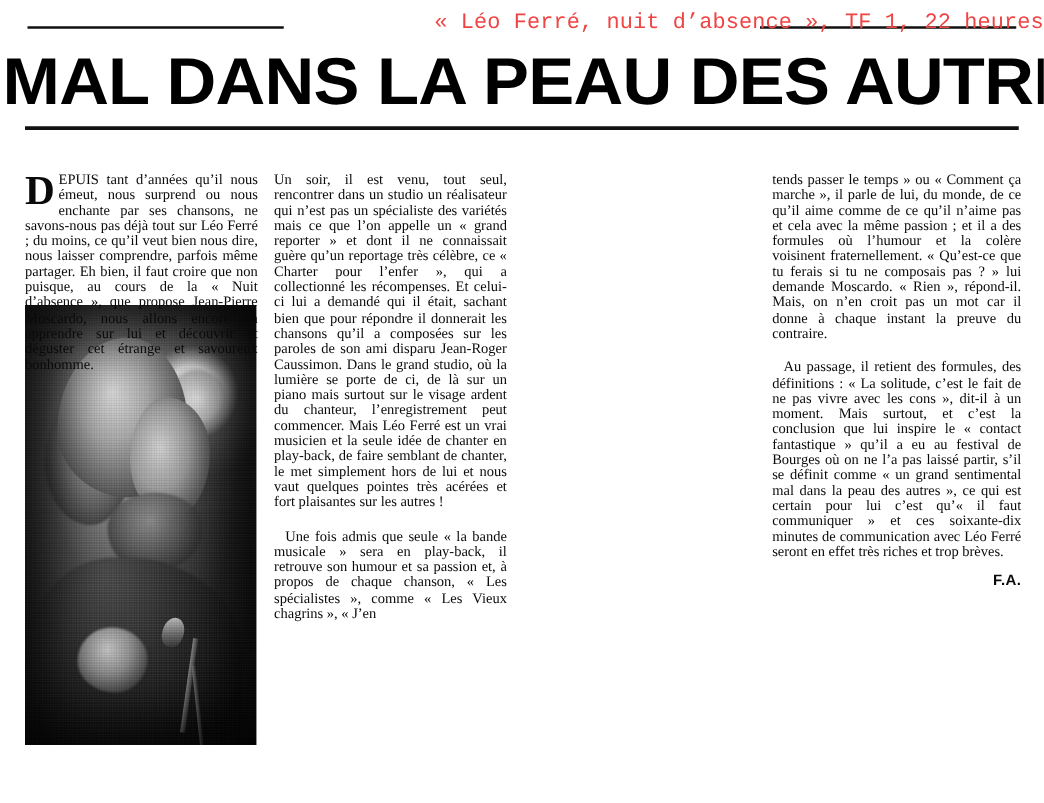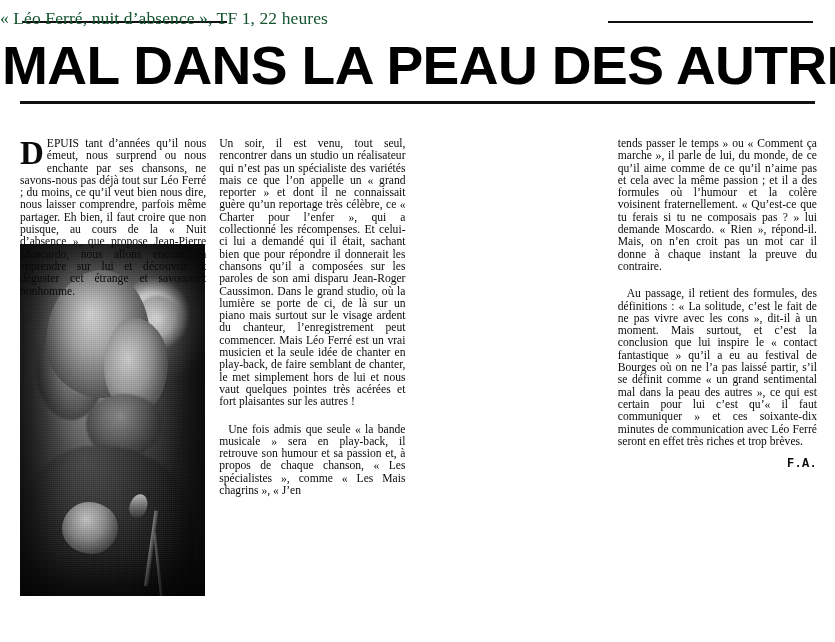--- a/index.html
+++ b/index.html
@@ -33,25 +33,25 @@
     top: 13px;
     height: 2px;
     background: #111;
   }
   .kicker-rule.left  { left: 22px;  width: 205px; }
   .kicker-rule.right { right: 22px; width: 205px; }
   .kicker {
     position: absolute;
     left: 0; right: 0;
     top: 0;
-    text-align: left;
-    font-family: Liberation Serif, serif;
+    text-align: right;
+    font-family: Liberation Mono, monospace;
     font-size: 17.5px;
     letter-spacing: 0.1px;
-    color: #14532d;
+    color: #ef4444;
     white-space: nowrap;
   }
 
   
   .headline {
     margin: 2px 18px 0 18px;
     text-align: center;
     font-family: "Liberation Sans", sans-serif;
     font-weight: bold;
     font-size: 53px;
@@ -104,21 +104,21 @@
     font-weight: bold;
     font-size: 33px;
     line-height: 26px;
     padding: 1px 3px 0 0;
     margin-top: 1px;
   }
 
   .signature {
     margin-top: 10px;
     text-align: right;
-    font-family: Liberation Mono, monospace;
+    font-family: Liberation Sans, sans-serif;
     font-weight: bold;
     font-size: 12px;
     letter-spacing: 0.3px;
   }
 
   
   .photo {
     position: absolute;
     left: 20px;
     top: 236px;
@@ -284,21 +284,21 @@
   <div class="columns">
 
     <div class="col">
       <p class="first">
         <span class="dropcap">D</span><span>EPUIS tant d’années qu’il nous émeut, nous surprend ou nous enchante par ses chansons, ne savons-nous pas déjà tout sur Léo Ferré ; du moins, ce qu’il veut bien nous dire, nous laisser comprendre, parfois même partager. Eh bien, il faut croire que non puisque, au cours de la « Nuit d’absence », que propose Jean-Pierre Moscardo, nous allons encore en apprendre sur lui et découvrir et déguster cet étrange et savoureux bonhomme.</span>
       </p>
     </div>
 
     <div class="col">
       <p class="first">Un soir, il est venu, tout seul, rencontrer dans un studio un réalisateur qui n’est pas un spécialiste des variétés mais ce que l’on appelle un « grand reporter » et dont il ne connaissait guère qu’un reportage très célèbre, ce « Charter pour l’enfer », qui a collectionné les récompenses. Et celui-ci lui a demandé qui il était, sachant bien que pour répondre il donnerait les chansons qu’il a composées sur les paroles de son ami disparu Jean-Roger Caussimon. Dans le grand studio, où la lumière se porte de ci, de là sur un piano mais surtout sur le visage ardent du chanteur, l’enregistrement peut commencer. Mais Léo Ferré est un vrai musicien et la seule idée de chanter en play-back, de faire semblant de chanter, le met simplement hors de lui et nous vaut quelques pointes très acérées et fort plaisantes sur les autres !</p>
-      <p>Une fois admis que seule « la bande musicale » sera en play-back, il retrouve son humour et sa passion et, à propos de chaque chanson, « Les spécialistes », comme « Les Mais chagrins », « J’en</p>
+      <p>Une fois admis que seule « la bande musicale » sera en play-back, il retrouve son humour et sa passion et, à propos de chaque chanson, « Les spécialistes », comme « Les Vieux chagrins », « J’en</p>
     </div>
 
     <div class="col"></div>
 
     <div class="col">
       <p class="first">tends passer le temps » ou « Comment ça marche », il parle de lui, du monde, de ce qu’il aime comme de ce qu’il n’aime pas et cela avec la même passion ; et il a des formules où l’humour et la colère voisinent fraternellement. « Qu’est-ce que tu ferais si tu ne composais pas ? » lui demande Moscardo. « Rien », répond-il. Mais, on n’en croit pas un mot car il donne à chaque instant la preuve du contraire.</p>
       <p>Au passage, il retient des formules, des définitions : « La solitude, c’est le fait de ne pas vivre avec les cons », dit-il à un moment. Mais surtout, et c’est la conclusion que lui inspire le « contact fantastique » qu’il a eu au festival de Bourges où on ne l’a pas laissé partir, s’il se définit comme « un grand sentimental mal dans la peau des autres », ce qui est certain pour lui c’est qu’« il faut communiquer » et ces soixante-dix minutes de communication avec Léo Ferré seront en effet très riches et trop brèves.</p>
       <div class="signature">F.A.</div>
     </div>
 

